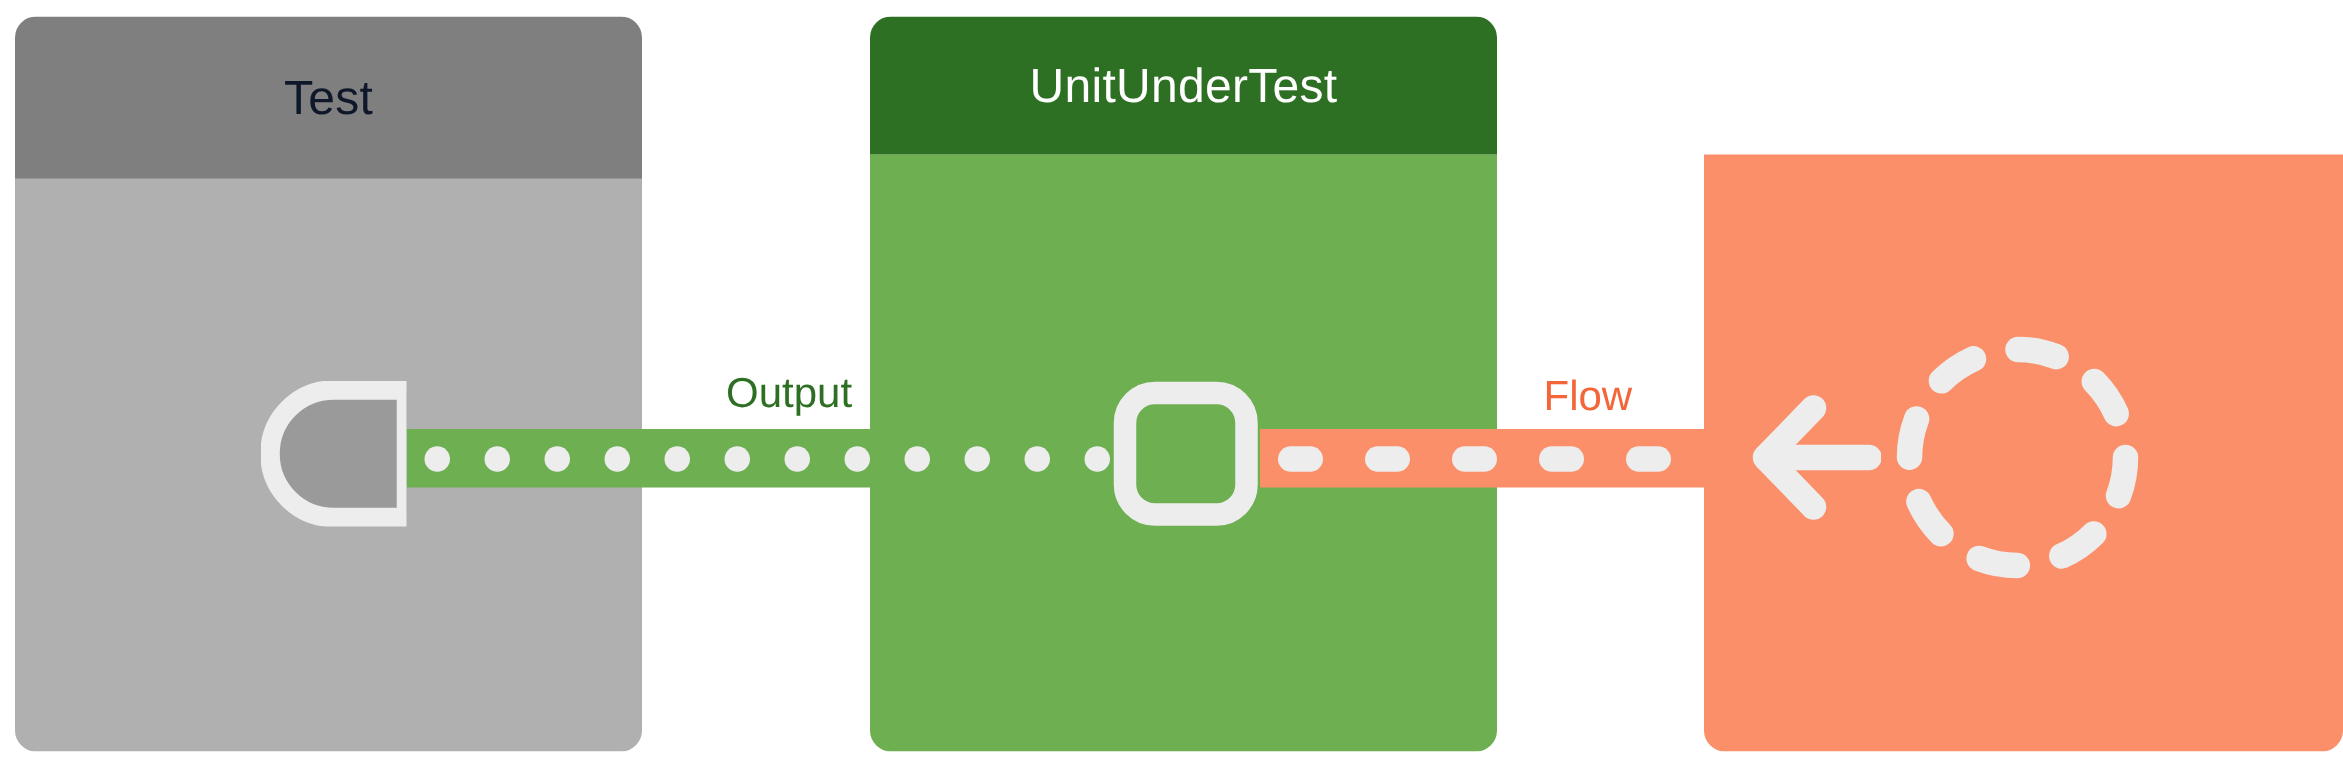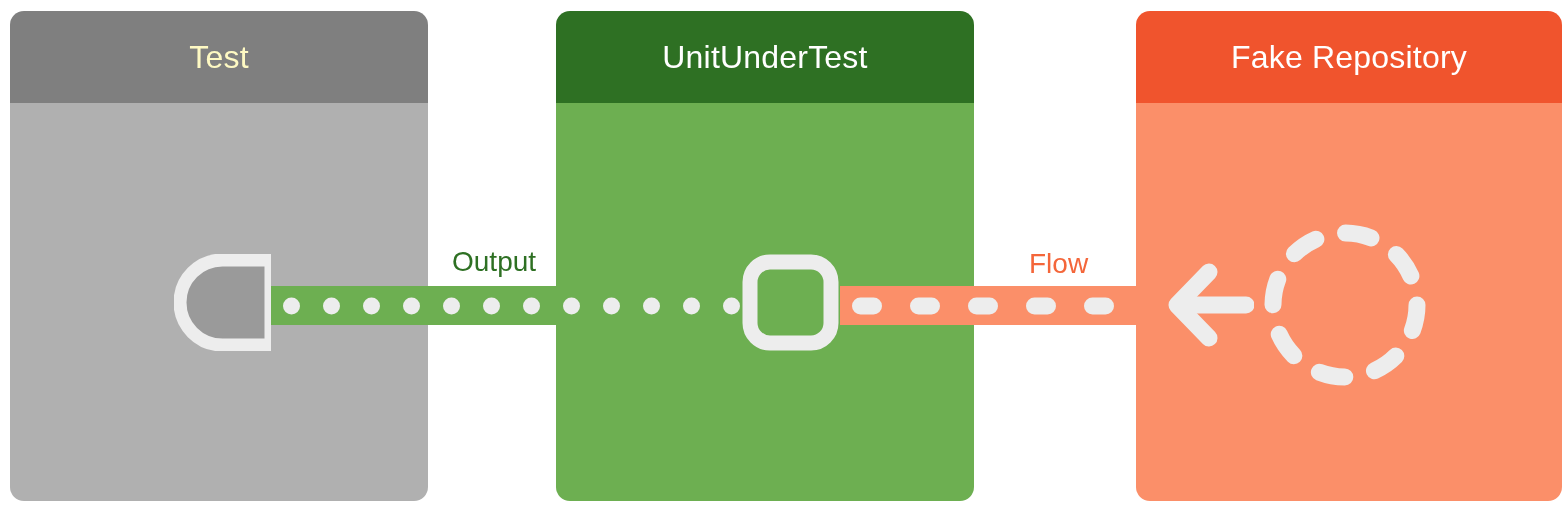--- a/index.html
+++ b/index.html
@@ -63,51 +63,48 @@
   }
 
   
   .wire-label {
     position: absolute;
     font-size: 28px;
     line-height: 1;
     white-space: nowrap;
     user-select: none;
   }
-  .wire-label.green { color: #2E7023; font-weight: 400; }
+  .wire-label.green { color: #2E7023; font-weight: 400; margin-left: 32px; }
   .wire-label.orange { color: #F4663A; font-weight: 700; }
 
   
   .glyph { position: absolute; }
   .glyph svg { display: block; }
 </style>
 </head>
 <body>
 
 <div id="canvas" style="width: 1562px; height: 513px; background: rgb(255, 255, 255);">
 
   <div class="box" id="box-test" style="left: 10px; top: 11px; width: 418px; height: 490px;">
     <div class="box-body" id="body-test" style="top: 92px; height: 398px; background: rgb(176, 176, 176);"></div>
-    <div class="box-header" id="header-test" style="height: 92px; background: rgb(127, 127, 127); color: #fef9c3;">
+    <div class="box-header" id="header-test" style="height: 108px; background: rgb(127, 127, 127); color: #0f172a;">
       <span>Test</span>
     </div>
   </div>
 
-  <div class="box" id="box-uut" style="left: 556px; top: 11px; width: 418px; height: 490px;">
+  <div class="box" id="box-uut" style="left: 580px; top: 11px; width: 418px; height: 490px;">
     <div class="box-body" id="body-uut" style="top: 92px; height: 398px; background: rgb(109, 175, 81);"></div>
     <div class="box-header" id="header-uut" style="height: 92px; background: rgb(46, 112, 35); color: rgb(255, 255, 255);">
       <span>UnitUnderTest</span>
     </div>
   </div>
 
   <div class="box" id="box-fake" style="left: 1136px; top: 11px; width: 426px; height: 490px;">
     <div class="box-body" id="body-fake" style="top: 92px; height: 398px; background: rgb(251, 143, 105);"></div>
-    <div class="box-header" id="header-fake" style="height: 92px; background: rgb(240, 84, 45); color: rgb(255, 255, 255);">
-      <span>Fake Repository</span>
-    </div>
   </div>
 
   <div class="band band-green" id="band-output" style="left: 271px; top: 286px; width: 572px; background: rgb(109, 175, 81);">
       <div class="dash" style="left: 12px; width: 17px; height: 17px; background: rgb(237, 237, 237);"></div>
       <div class="dash" style="left: 52px; width: 17px; height: 17px; background: rgb(237, 237, 237);"></div>
       <div class="dash" style="left: 92px; width: 17px; height: 17px; background: rgb(237, 237, 237);"></div>
       <div class="dash" style="left: 132px; width: 17px; height: 17px; background: rgb(237, 237, 237);"></div>
       <div class="dash" style="left: 172px; width: 17px; height: 17px; background: rgb(237, 237, 237);"></div>
       <div class="dash" style="left: 212px; width: 17px; height: 17px; background: rgb(237, 237, 237);"></div>
       <div class="dash" style="left: 252px; width: 17px; height: 17px; background: rgb(237, 237, 237);"></div>

